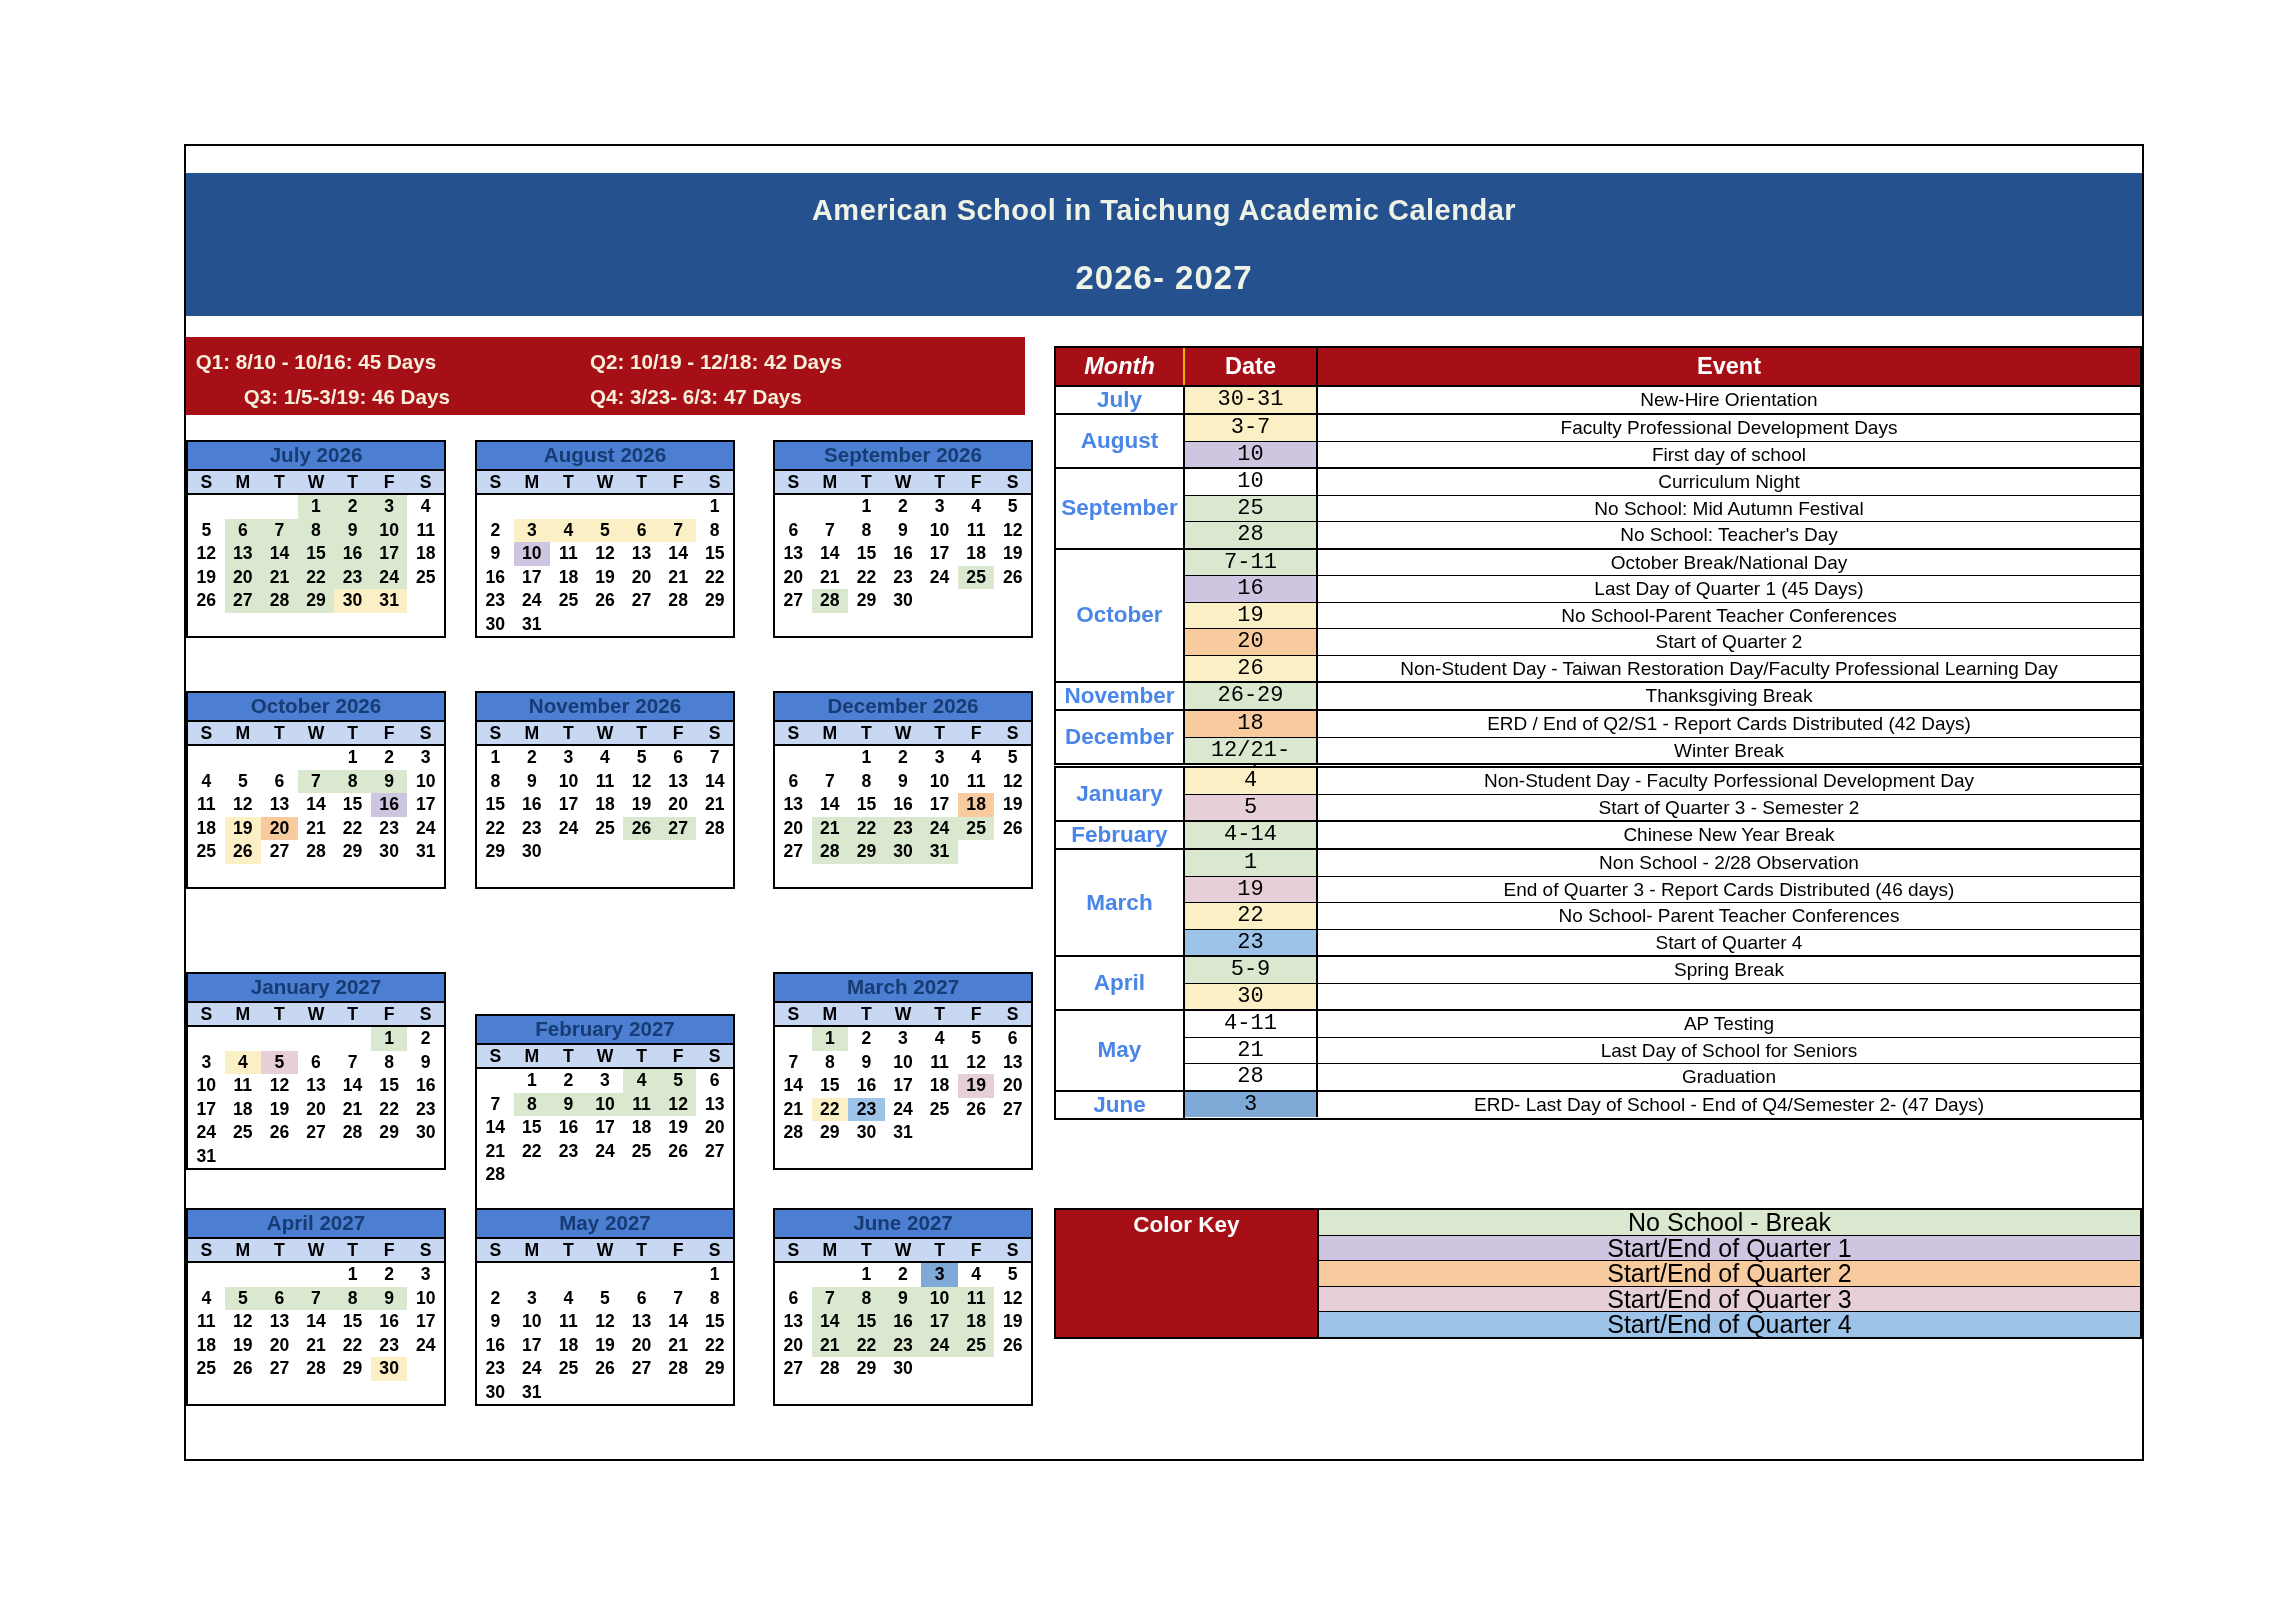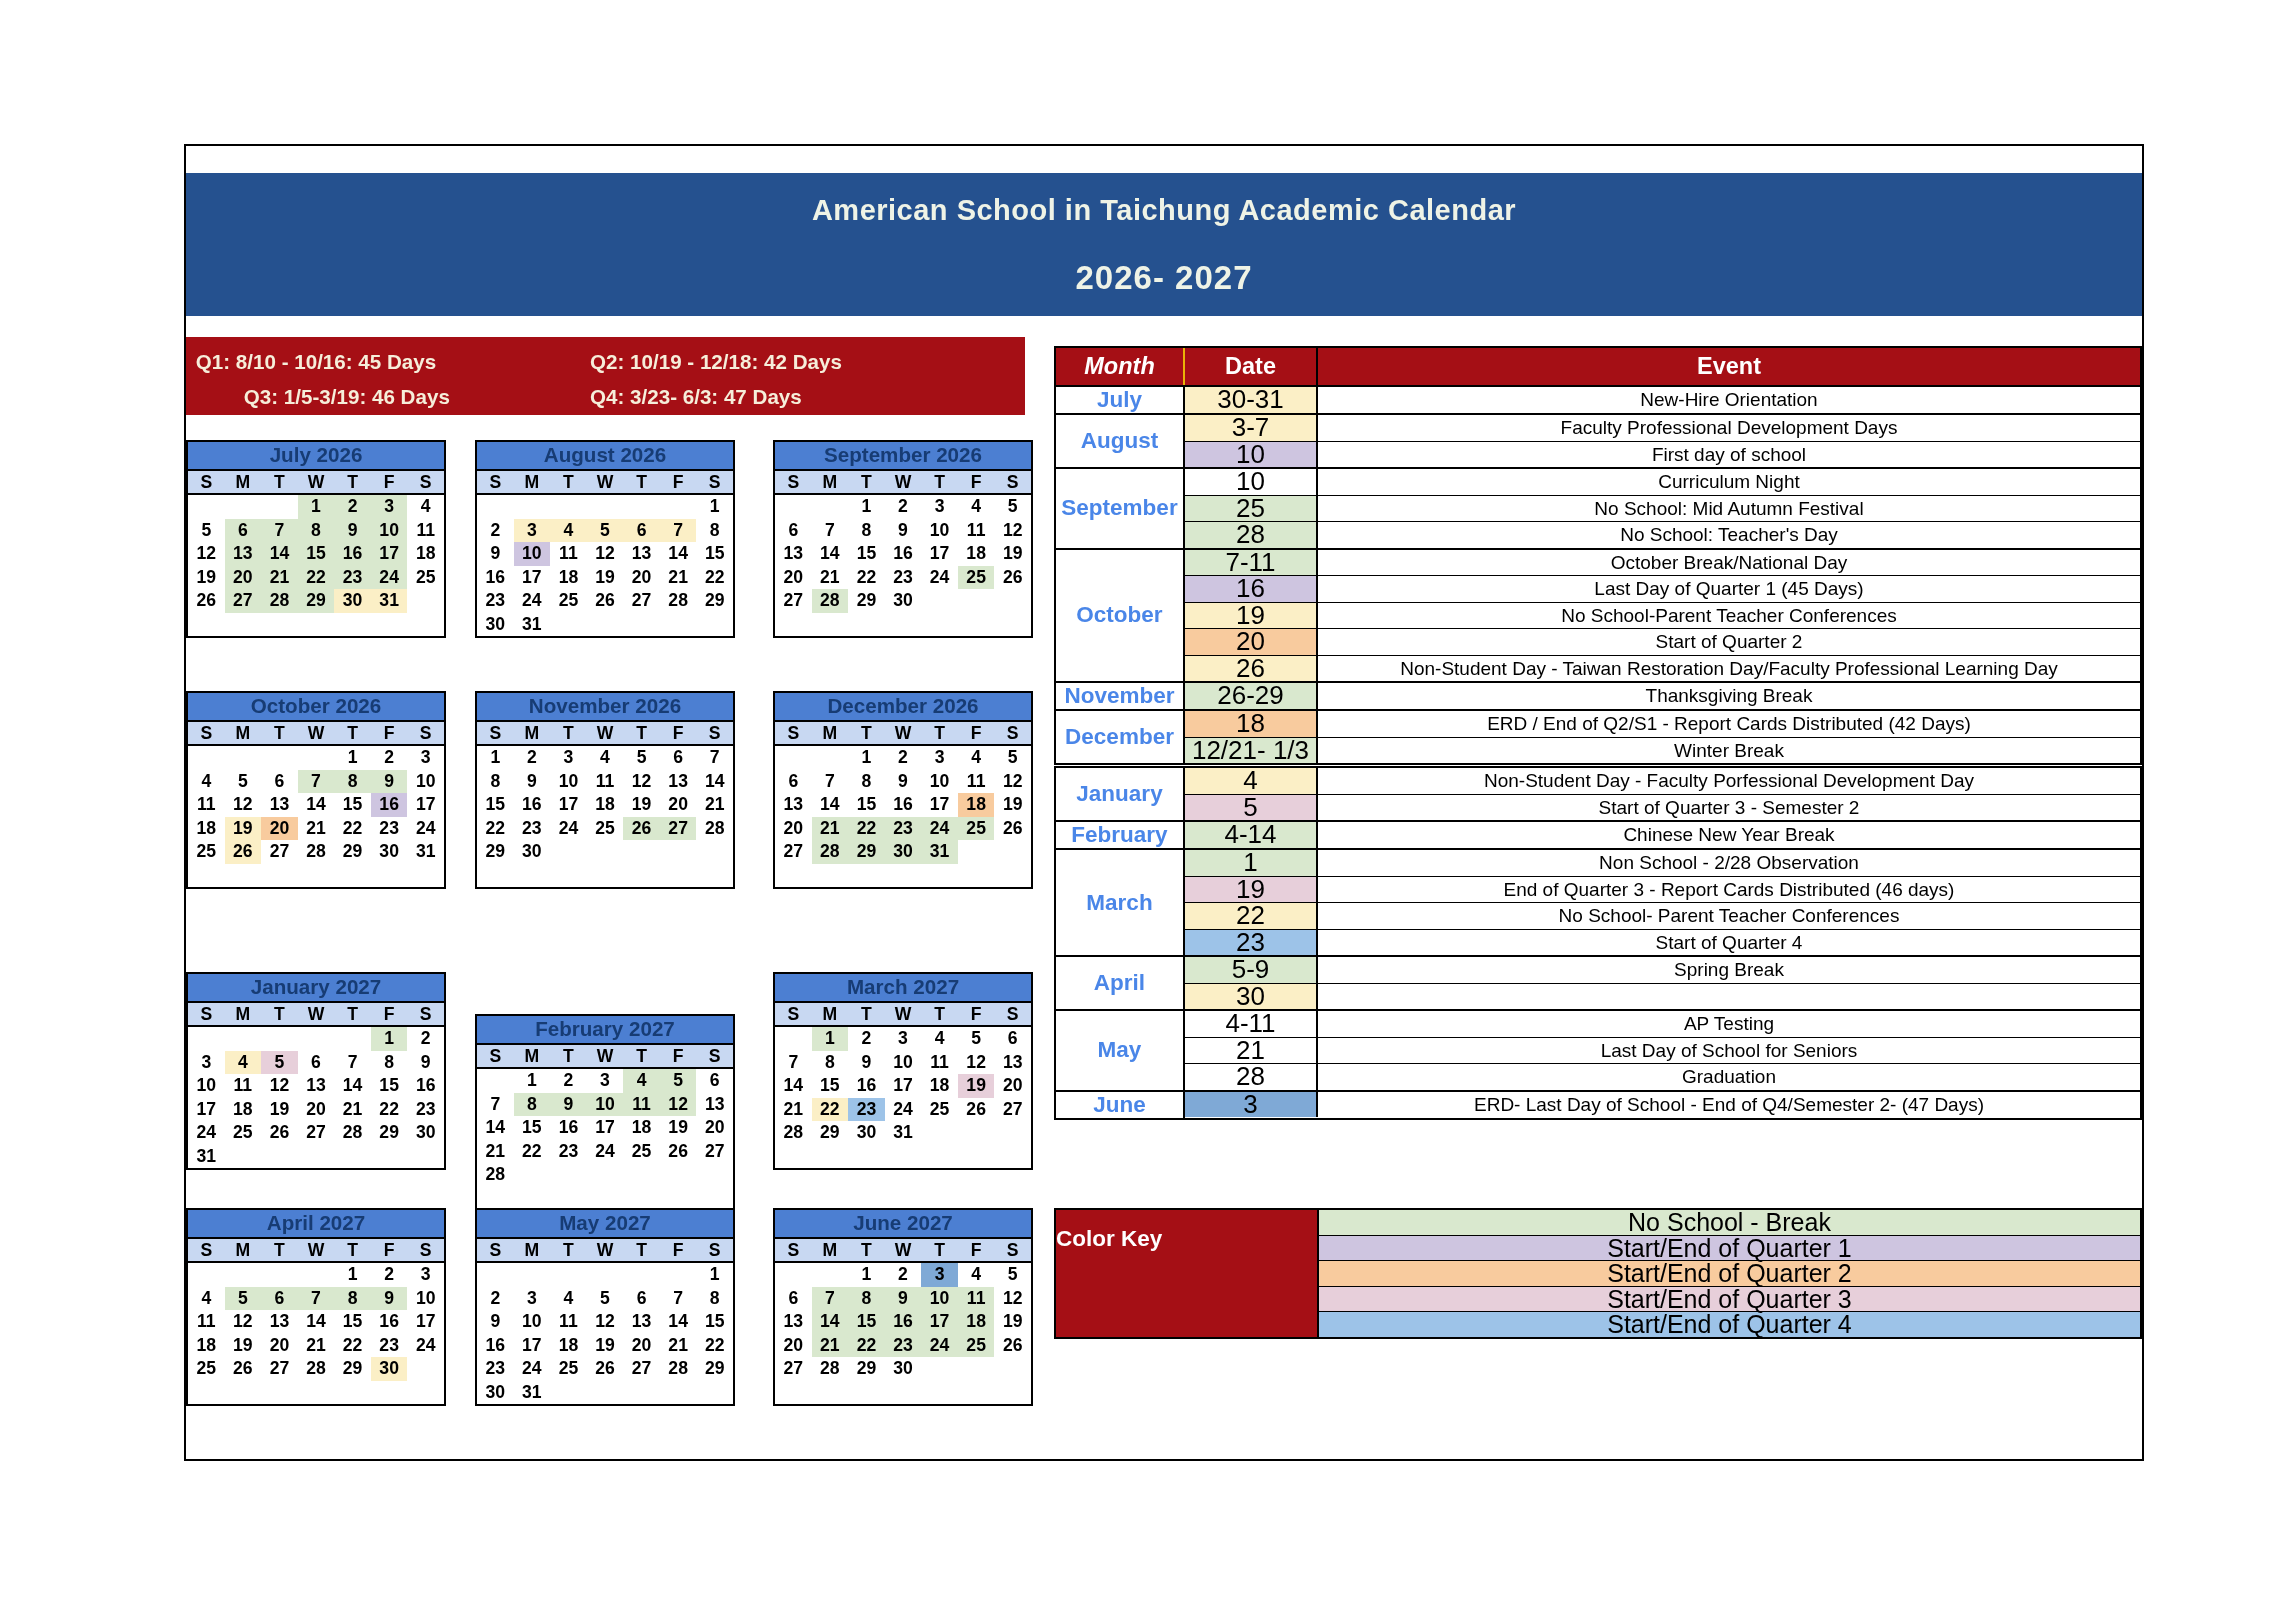--- a/index.html
+++ b/index.html
@@ -36,27 +36,27 @@
   .eh-month{width:127px;border-right:2px solid #eab308;font-style:italic;}
   .eh-date{width:131px;border-right:2px solid #000;}
   .eh-event{flex:1;}
   .egroup{display:flex;}
   .gsep{border-top:2px solid #000;}
   .emonth{width:127px;border-right:2px solid #000;display:flex;align-items:center;justify-content:center;
     font-weight:bold;font-size:22.5px;color:var(--c-month_label);}
   .erows{flex:1;}
   .erow{display:flex;height:25.5px;}
   .rsep{border-top:1px solid #000;}
-  .edate{width:131px;border-right:2px solid #000;text-align:center;line-height:25.5px;font-size:26px;}
+  .edate{width:131px;border-right:2px solid #000;text-align:center;line-height:25.5px;font-size:22px;font-family:Liberation Mono, monospace;}
   .eevent{flex:1;text-align:center;line-height:25.5px;font-size:19px;white-space:nowrap;overflow:hidden;}
 
   
   .ckey{position:absolute;left:868px;top:1062px;width:1084px;display:flex;border:2px solid #000;}
   .ckey-left{width:261px;border-right:2px solid #000;background:var(--c-dark_red);
-    text-align:left;font-weight:bold;font-size:22.5px;color:#fff;padding-top:16px;}
+    text-align:center;font-weight:bold;font-size:22.5px;color:#fff;padding-top:2px;}
   .ckey-rows{flex:1;}
   .ckey-row{height:24.5px;line-height:24.5px;text-align:center;font-size:25px;}
   .ckey-row + .ckey-row{border-top:1px solid #000;}
 </style>
 </head>
 <body>
 
 <div class="frame">
 
   <div class="banner">

